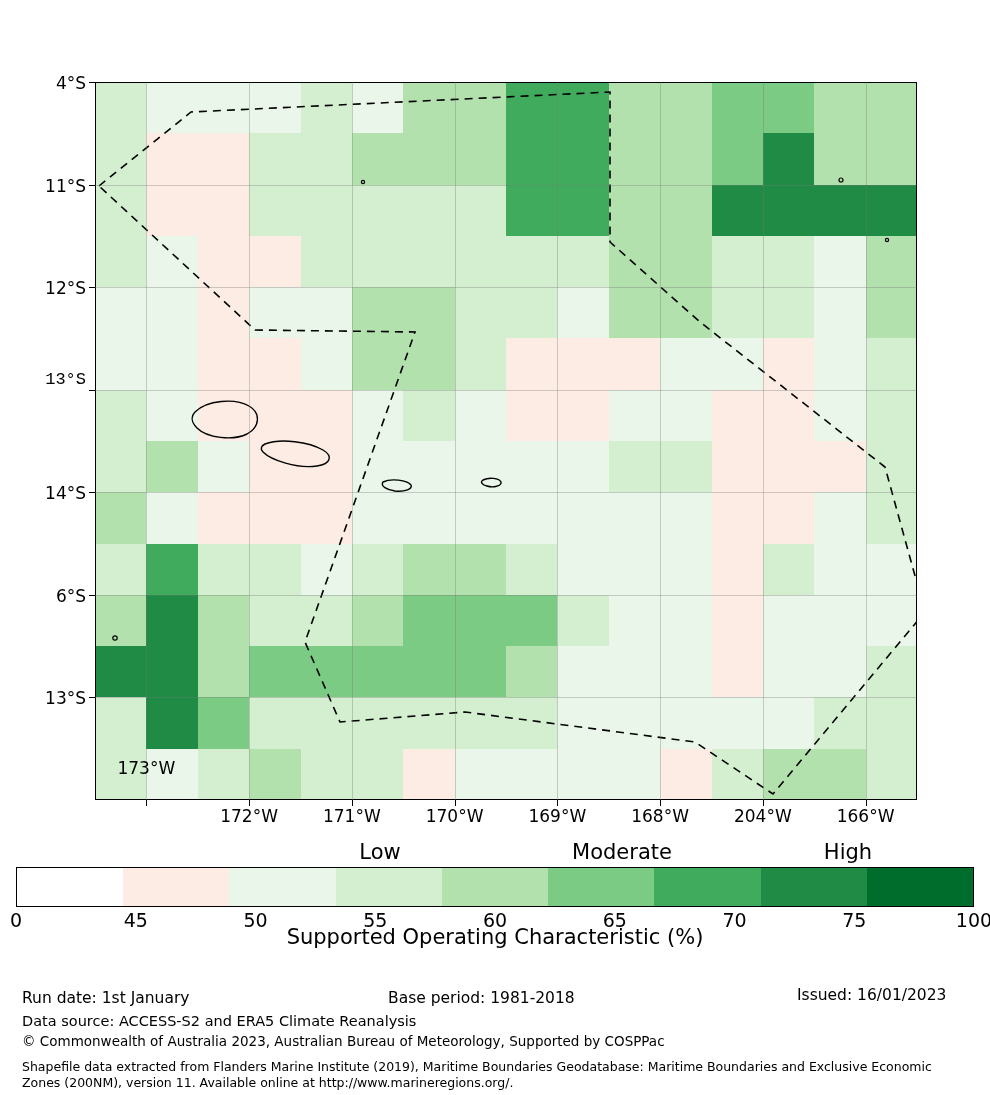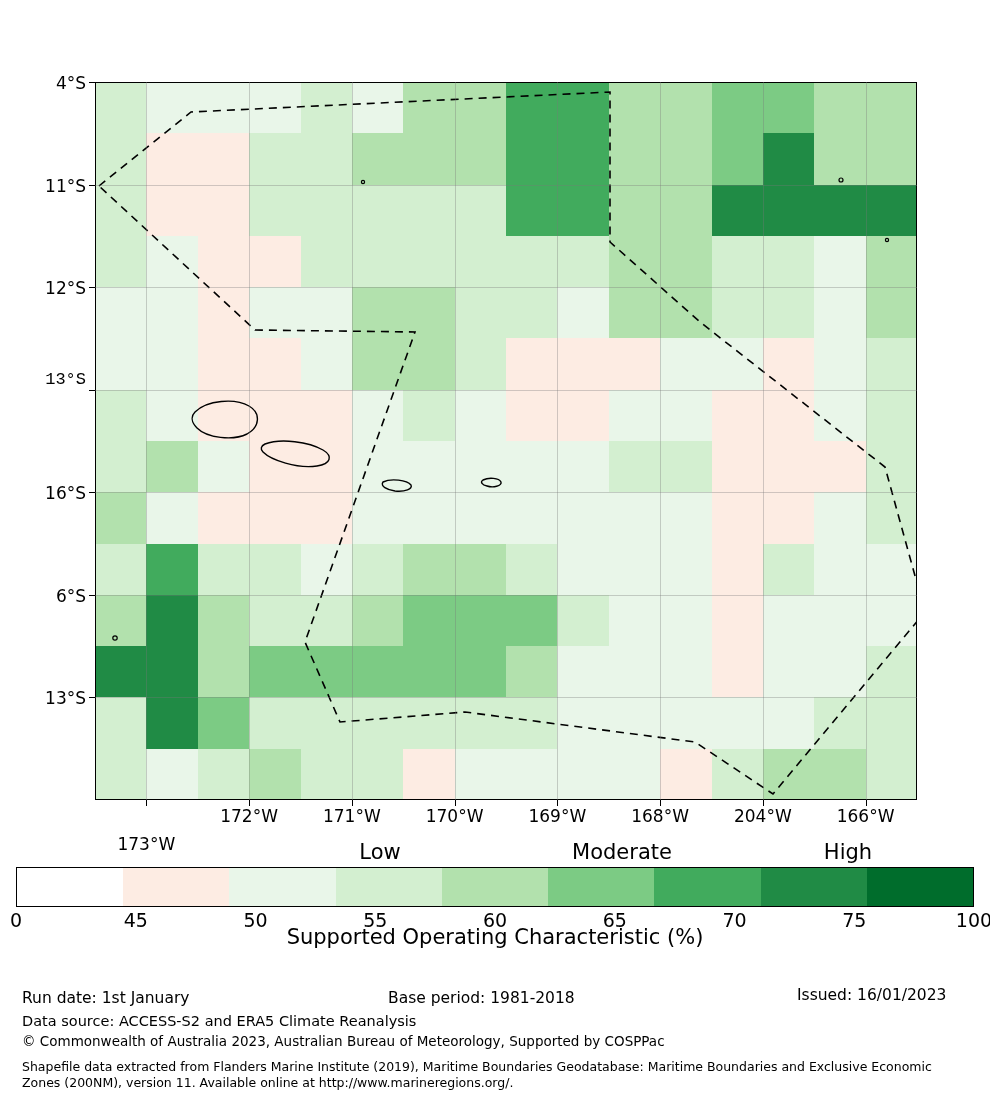--- a/index.html
+++ b/index.html
@@ -376,27 +376,27 @@
 <div class="foot" id="foot-shape">Shapefile data extracted from Flanders Marine Institute (2019), Maritime Boundaries Geodatabase: Maritime Boundaries and Exclusive Economic Zones (200NM), version 11. Available online at http://www.marineregions.org/.</div>
 
 <div class="y-tick" style="left: 0px; top: 82px;">4°S</div>
 <div class="tickmark-y" style="left: 89px; top: 82px;"></div>
 <div class="y-tick" style="left: 0px; top: 184.571px;">11°S</div>
 <div class="tickmark-y" style="left: 89px; top: 184.571px;"></div>
 <div class="y-tick" style="left: 0px; top: 287.143px;">12°S</div>
 <div class="tickmark-y" style="left: 89px; top: 287.143px;"></div>
 <div class="y-tick" style="left: 0px; top: 379px; font-family: Liberation Mono, monospace;">13°S</div>
 <div class="tickmark-y" style="left: 89px; top: 389.714px;"></div>
-<div class="y-tick" style="left: 0px; top: 492.286px;">16°S</div>
+<div class="y-tick" style="left: 0px; top: 492.286px;">14°S</div>
 <div class="tickmark-y" style="left: 89px; top: 492.286px;"></div>
 <div class="y-tick" style="left: 0px; top: 594.857px;">6°S</div>
 <div class="tickmark-y" style="left: 89px; top: 594.857px;"></div>
 <div class="y-tick" style="left: 0px; top: 697.429px;">13°S</div>
 <div class="tickmark-y" style="left: 89px; top: 697.429px;"></div>
-<div class="x-tick" style="left: 146.375px; top: 834px;">173°W</div>
+<div class="x-tick" style="left: 146.375px; top: 758px;">173°W</div>
 <div class="tickmark-x" style="left: 146.375px; top: 800px;"></div>
 <div class="x-tick" style="left: 249.125px; top: 806px;">172°W</div>
 <div class="tickmark-x" style="left: 249.125px; top: 800px;"></div>
 <div class="x-tick" style="left: 351.875px; top: 806px;">171°W</div>
 <div class="tickmark-x" style="left: 351.875px; top: 800px;"></div>
 <div class="x-tick" style="left: 454.625px; top: 806px;">170°W</div>
 <div class="tickmark-x" style="left: 454.625px; top: 800px;"></div>
 <div class="x-tick" style="left: 557.375px; top: 806px;">169°W</div>
 <div class="tickmark-x" style="left: 557.375px; top: 800px;"></div>
 <div class="x-tick" style="left: 660.125px; top: 806px;">168°W</div>

